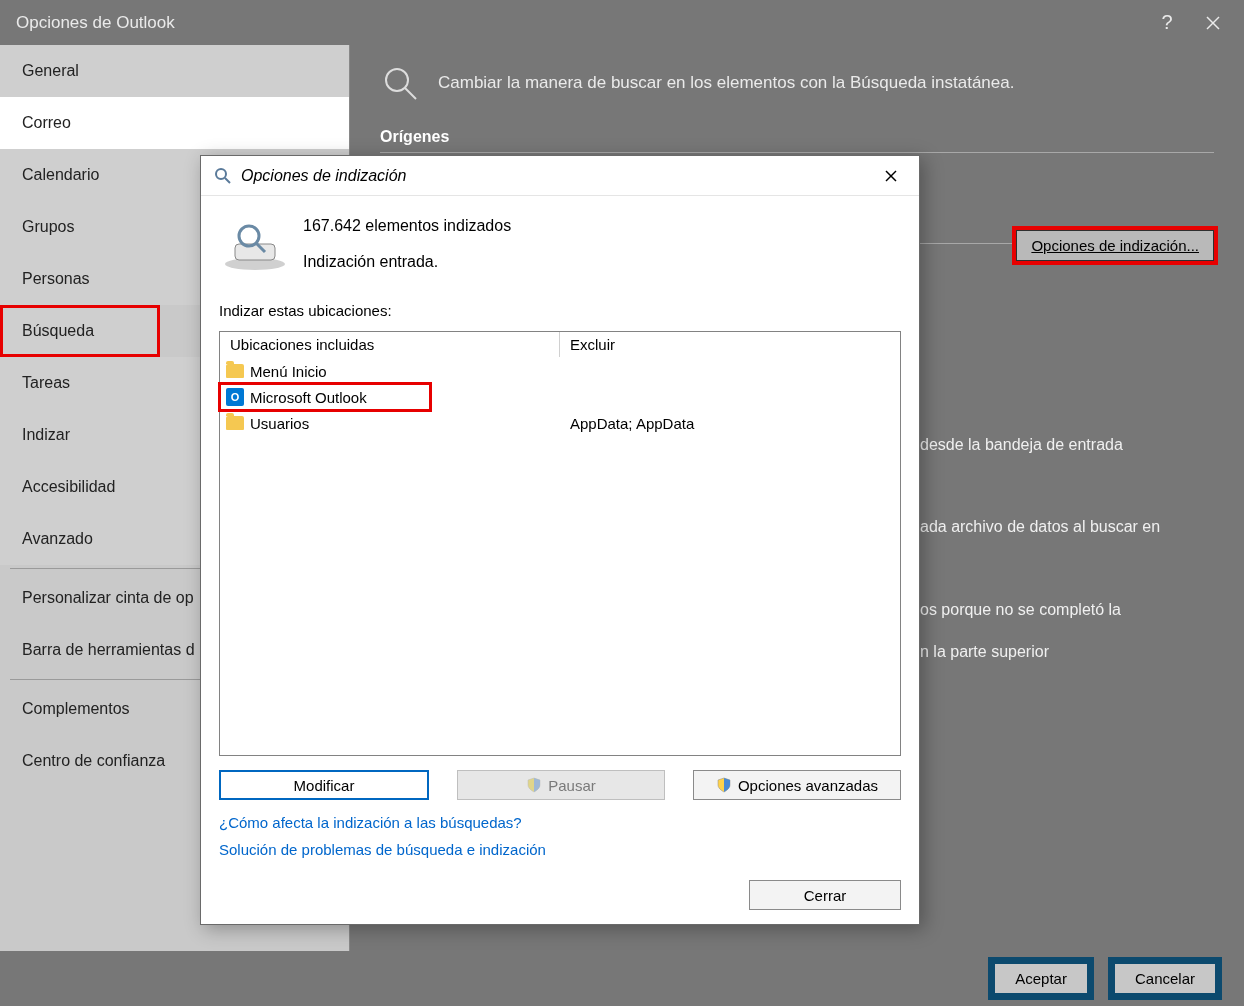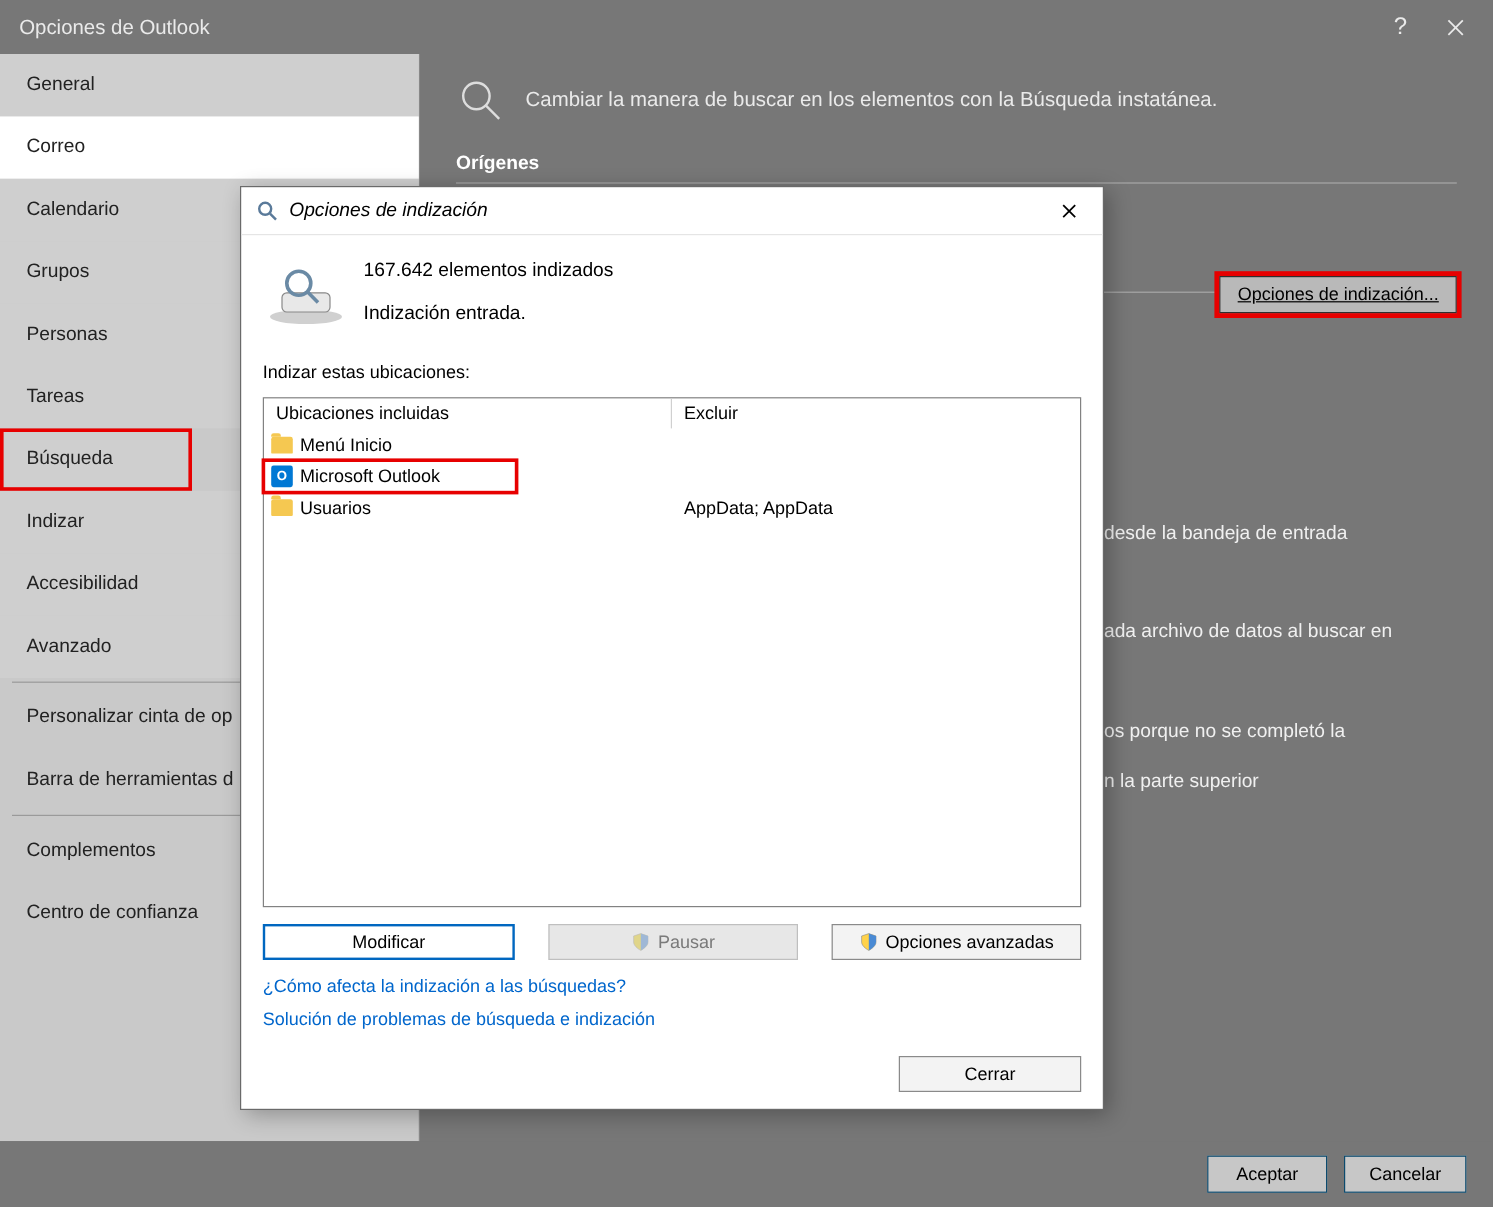--- a/index.html
+++ b/index.html
@@ -54,21 +54,21 @@
 
   .hidden-paras { margin-top: 190px; font-size: 16px; color: #f0f0f0; line-height: 1.4; }
   .hidden-paras p { margin-bottom: 60px; padding-left: 540px; }
 
   .outlook-footer {
     position: absolute; bottom: 0; left: 0; right: 0; height: 55px;
     display: flex; justify-content: flex-end; align-items: center; gap: 14px;
     padding-right: 22px; background: #777;
   }
   .footer-btn {
-    min-width: 100px; padding: 6px 20px; background: #c7c7c7; border: 1px solid #0c4a6e;
+    min-width: 100px; padding: 6px 20px; background: #c7c7c7; border: 7px solid #0c4a6e;
     font-size: 15px; color: #000;
   }
 
   
   .dialog {
     position: absolute; left: 200px; top: 155px; width: 720px; height: 770px;
     background: #fff; border: 1px solid #6a6a6a;
     box-shadow: 4px 4px 18px rgba(0,0,0,0.3);
     display: flex; flex-direction: column;
   }
@@ -162,25 +162,25 @@
         </div>
       <div class="sidebar-item dimmed">
           <span>Calendario</span>
         </div>
       <div class="sidebar-item dimmed">
           <span>Grupos</span>
         </div>
       <div class="sidebar-item dimmed">
           <span>Personas</span>
         </div>
-      <div class="sidebar-item dimmed">
-          <span>Tareas</span>
-        </div>
       <div class="sidebar-item dimmed highlight" style="width:160px;">
           <span>Búsqueda</span>
+        </div>
+      <div class="sidebar-item dimmed">
+          <span>Tareas</span>
         </div>
       <div class="sidebar-item dimmed">
           <span>Indizar</span>
         </div>
       <div class="sidebar-item dimmed">
           <span>Accesibilidad</span>
         </div>
       <div class="sidebar-item dimmed">
           <span>Avanzado</span>
         </div>

